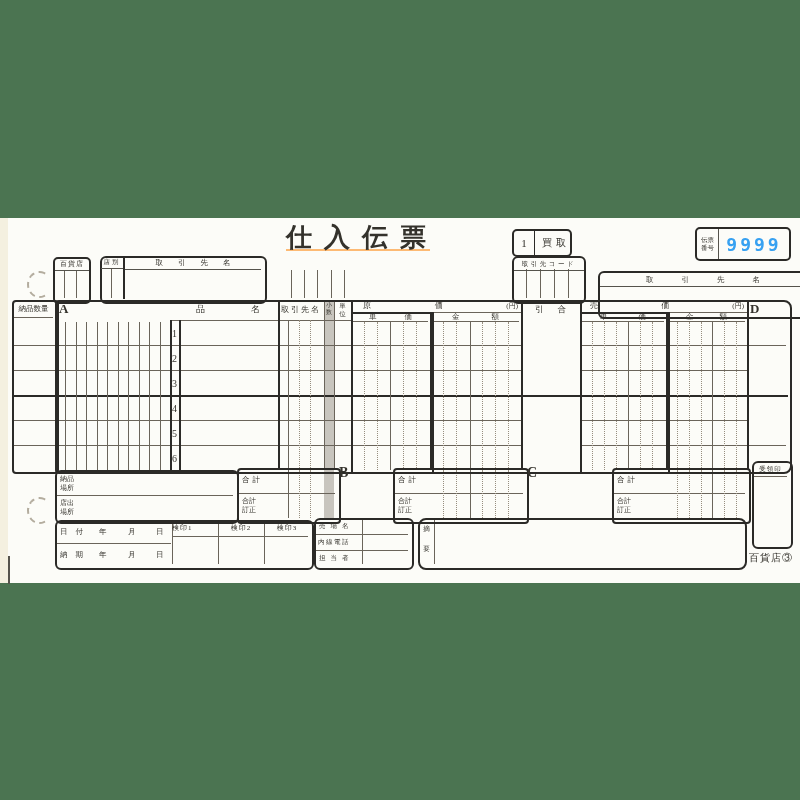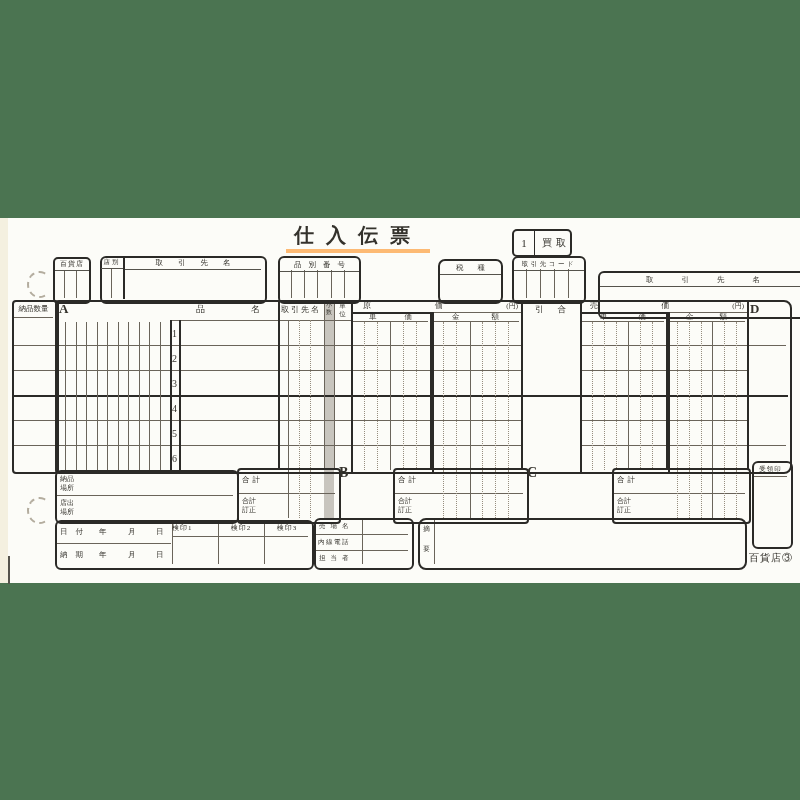--- a/index.html
+++ b/index.html
@@ -145,43 +145,44 @@
       <div class="vd" style="left: 677px; top: 470px; height: 48px;"></div>
       <div class="vd" style="left: 689px; top: 470px; height: 48px;"></div>
       <div class="vd" style="left: 701px; top: 470px; height: 48px;"></div>
       <div class="vd" style="left: 724px; top: 470px; height: 48px;"></div>
       <div class="vd" style="left: 736px; top: 470px; height: 48px;"></div>
     </div>
 
   <div class="punch" style="left:27px;top:271px;"></div>
   <div class="punch" style="left:27px;top:497px;"></div>
 
-  <div class="t" style="left:286px;top:225px;width:144px;height:24px;font-size:20px;font-weight:bold;letter-spacing:12px;text-align:center;border-bottom:4px solid #fdba74;">仕入伝票</div>
+  <div class="t" style="left:286px;top:225px;width:144px;height:24px;font-size:26px;font-weight:bold;letter-spacing:12px;border-bottom:2px solid #fdba74;">仕入伝票</div>
 
   <div class="bx sp" style="left:512px;top:229px;width:56px;height:24px;border-radius:5px;">
     <span class="t" style="position:static;width:20px;text-align:center;font-size:11px;border-right:1.5px solid #2b2a27;align-self:stretch;display:flex;align-items:center;justify-content:center;">1</span>
     <span class="t" style="position:static;flex:1;text-align:right;font-size:10px;letter-spacing:4px;text-indent:4px;">買取</span>
   </div>
 
+  <div class="bx sp" style="left:695px;top:227px;width:92px;height:30px;border-radius:5px;">
+    <span class="stack" style="width:21px;align-self:stretch;border-right:1px solid #55534c;font-size:6.5px;line-height:8px;color:#34322c;">
+      <span>伝票</span>
+      <span>番号</span>
+    </span>
+    <span class="mono" style="flex:1;text-align:center;font-size:18px;font-weight:bold;letter-spacing:3px;color:#37a1f1;">9999</span>
+  </div>
 
   <div class="bx" style="left:53px;top:257px;width:34px;height:43px;border-radius:5px;">
     <div class="t" style="left:0;top:2px;width:100%;text-align:center;font-size:7px;letter-spacing:1px;border-bottom:1px solid #55534c;padding-bottom:2px;">百貨店</div>
   </div>
 
   <div class="bx" style="left:100px;top:256px;width:163px;height:44px;"></div>
   <div class="t" style="left:101px;top:259px;width:22px;text-align:center;font-size:6.5px;letter-spacing:2px;border-bottom:1px solid #55534c;padding-bottom:2px;">店別</div>
   <div class="t" style="left:125px;top:259px;width:136px;text-align:center;font-size:7.5px;letter-spacing:15px;text-indent:15px;border-bottom:1px solid #55534c;padding-bottom:2px;">取引先名</div>
 
-  <div class="bx" style="left:278px;top:256px;width:79px;height:44px;">
-    <div class="t" style="left:0;top:3px;width:100%;text-align:center;font-size:7.5px;letter-spacing:7px;text-indent:7px;border-bottom:1px solid #55534c;padding-bottom:2px;">品別番号</div>
-  </div>
-
-  <div class="bx" style="left:438px;top:259px;width:61px;height:41px;border-radius:7px;">
-    <div class="t" style="left:0;top:3px;width:100%;text-align:center;font-size:7.5px;letter-spacing:14px;text-indent:14px;border-bottom:1px solid #55534c;padding-bottom:2px;">税種</div>
-  </div>
+
 
   <div class="bx" style="left:512px;top:256px;width:70px;height:44px;">
     <div class="t" style="left:0;top:3px;width:100%;text-align:center;font-size:6.5px;letter-spacing:2.5px;border-bottom:1px solid #55534c;padding-bottom:2px;">取引先コード</div>
   </div>
 
   <div class="bx" style="left:582px;top:271px;width:206px;height:44px;margin-left:16px;">
     <div class="t" style="left:0;top:3px;width:100%;text-align:center;font-size:7.5px;letter-spacing:28px;text-indent:28px;border-bottom:1px solid #55534c;padding-bottom:2px;">取引先名</div>
   </div>
 
   <div class="bx" style="left:12px;top:300px;width:43px;height:170px;border-radius:4px;"></div>

